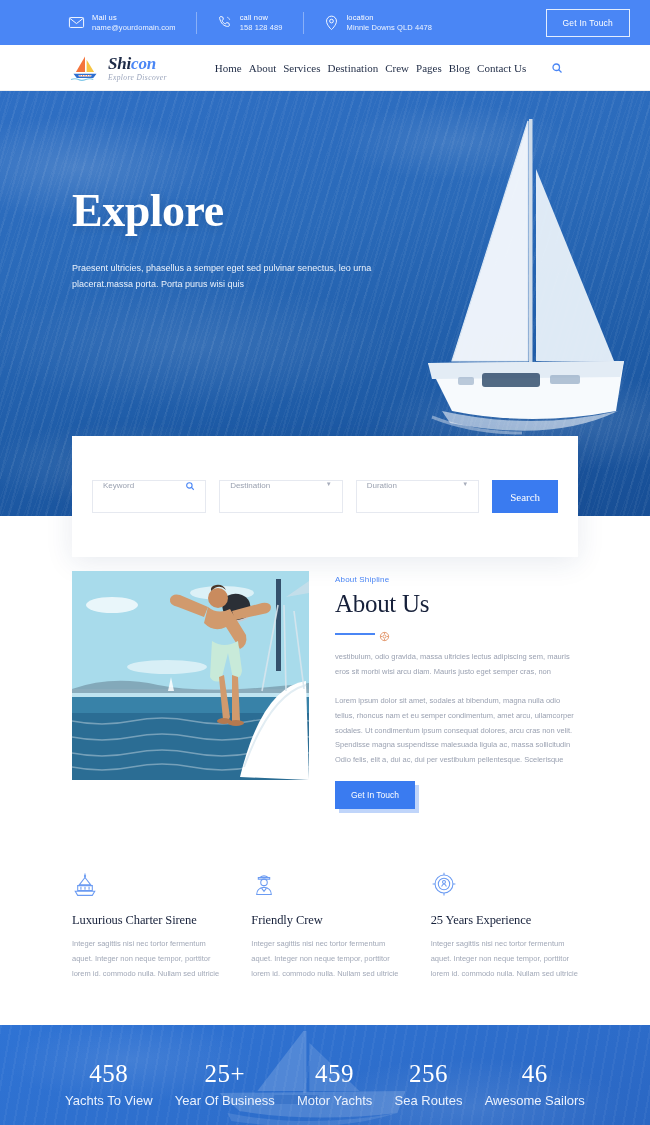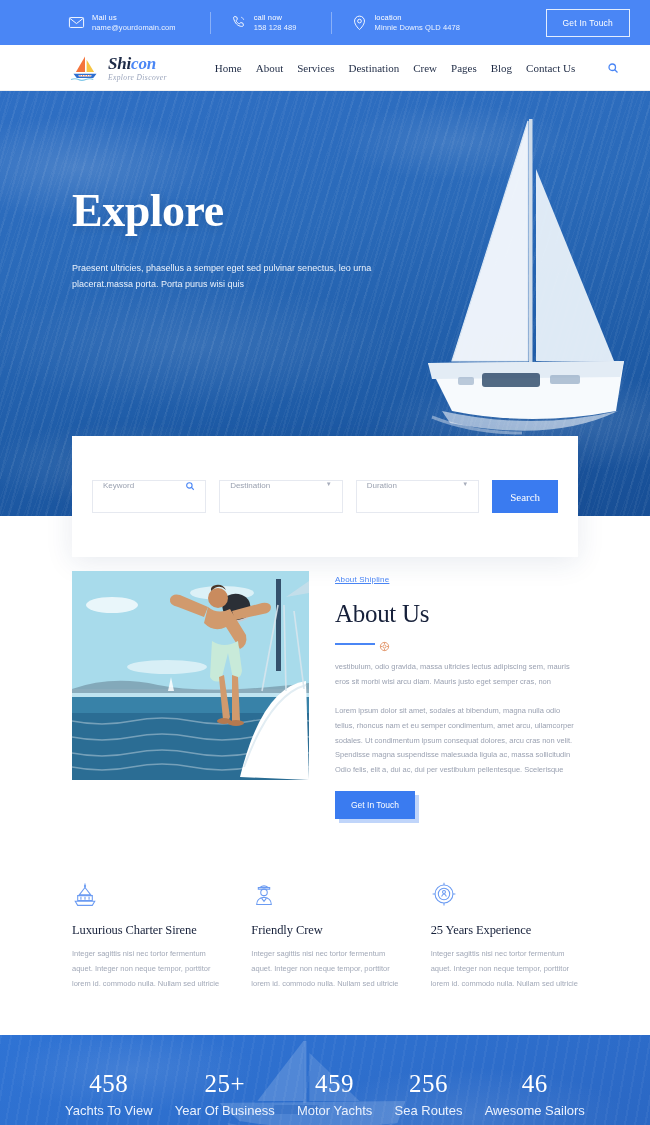--- a/index.html
+++ b/index.html
@@ -13,21 +13,21 @@
 
   
   .topbar {
     height: 45px;
     background: #4a86f5;
     display: flex;
     align-items: center;
     padding: 0 20px 0 68px;
     position: relative;
   }
-  .tb-items { display: flex; align-items: flex-start; flex: 1; gap: 14px; }
+  .tb-items { display: flex; align-items: flex-start; flex: 1; }
   .tb-item { display: flex; align-items: center; gap: 7px; padding-right: 20px; margin-right: 20px; position: relative; }
   .tb-item + .tb-item::before {
     content: ""; position: absolute; left: -20px; top: 50%;
     transform: translateY(-50%); width: 1px; height: 22px;
     background: rgba(255,255,255,.35);
   }
   .tb-icon { width: 17px; height: 17px; color: #fff; opacity: .95; flex: none; }
   .tb-icon svg { display: block; width: 17px; height: 17px; }
   .tb-text { line-height: 1.25; }
   .tb-label { font-size: 7.5px; color: #ffffff; letter-spacing: .15px; }
@@ -51,21 +51,21 @@
     font-family: "Liberation Serif", serif; font-size: 17px;
     font-style: italic; font-weight: 700; letter-spacing: -.2px;
   }
   .logo-name .a { color: #1d2a46; }
   .logo-name .b { color: #4a86f5; }
   .logo-tag {
     font-family: "Liberation Serif", serif; font-size: 7.5px;
     font-style: italic; color: #9aa4bb; letter-spacing: .4px;
     margin-top: 2px; text-align: center;
   }
-  .nav-links { display: flex; align-items: center; gap: 14px; margin-left: 48px; }
+  .nav-links { display: flex; align-items: center; gap: 7px; margin-left: 48px; }
   .nav-link {
     font-family: "Liberation Serif", serif; font-size: 11px;
     color: #1f2b45; cursor: pointer; white-space: nowrap;
   }
   .nav-search { margin-left: 18px; color: #4a86f5; cursor: pointer; display: flex; }
   .nav-search svg { width: 12px; height: 12px; display: block; }
 
   
   .hero {
     height: 425px; position: relative; overflow: hidden;
@@ -118,24 +118,24 @@
     font-family: "Liberation Serif", serif; font-size: 11px;
   }
 
   
   .about { display: flex; padding: 55px 72px 0 72px; gap: 26px; }
   .about-img {
     width: 237px; height: 209px; flex: none; position: relative; overflow: hidden;
     background: linear-gradient(#a9dced 0%, #bfe5f2 38%, #2e6f93 43%, #1e5d85 62%, #2a6f96 100%);
   }
   .about-right { flex: 1; padding-top: 4px; }
-  .eyebrow { font-size: 8px; color: #4a86f5; letter-spacing: .2px; text-decoration: underline; }
+  .eyebrow { font-size: 8px; color: #4a86f5; letter-spacing: .2px; }
   .h2 {
     font-family: "Liberation Serif", serif; font-size: 25px; color: #16203a;
-    margin-top: 16px; letter-spacing: -.3px;
+    margin-top: 6px; letter-spacing: -.3px;
   }
   .divider { display: flex; align-items: center; gap: 4px; margin-top: 10px; }
   .divider .line { width: 40px; height: 2px; background: #4a86f5; }
   .divider .wheel { width: 11px; height: 11px; }
   .about-p {
     margin-top: 15px; font-size: 7.5px; line-height: 1.95; color: #9ba2b2;
   }
   .about-p.second { margin-top: 11px; }
   .gt-btn-about {
     margin-top: 14px; background: #3a7bf0; color: #fff; border: none;

